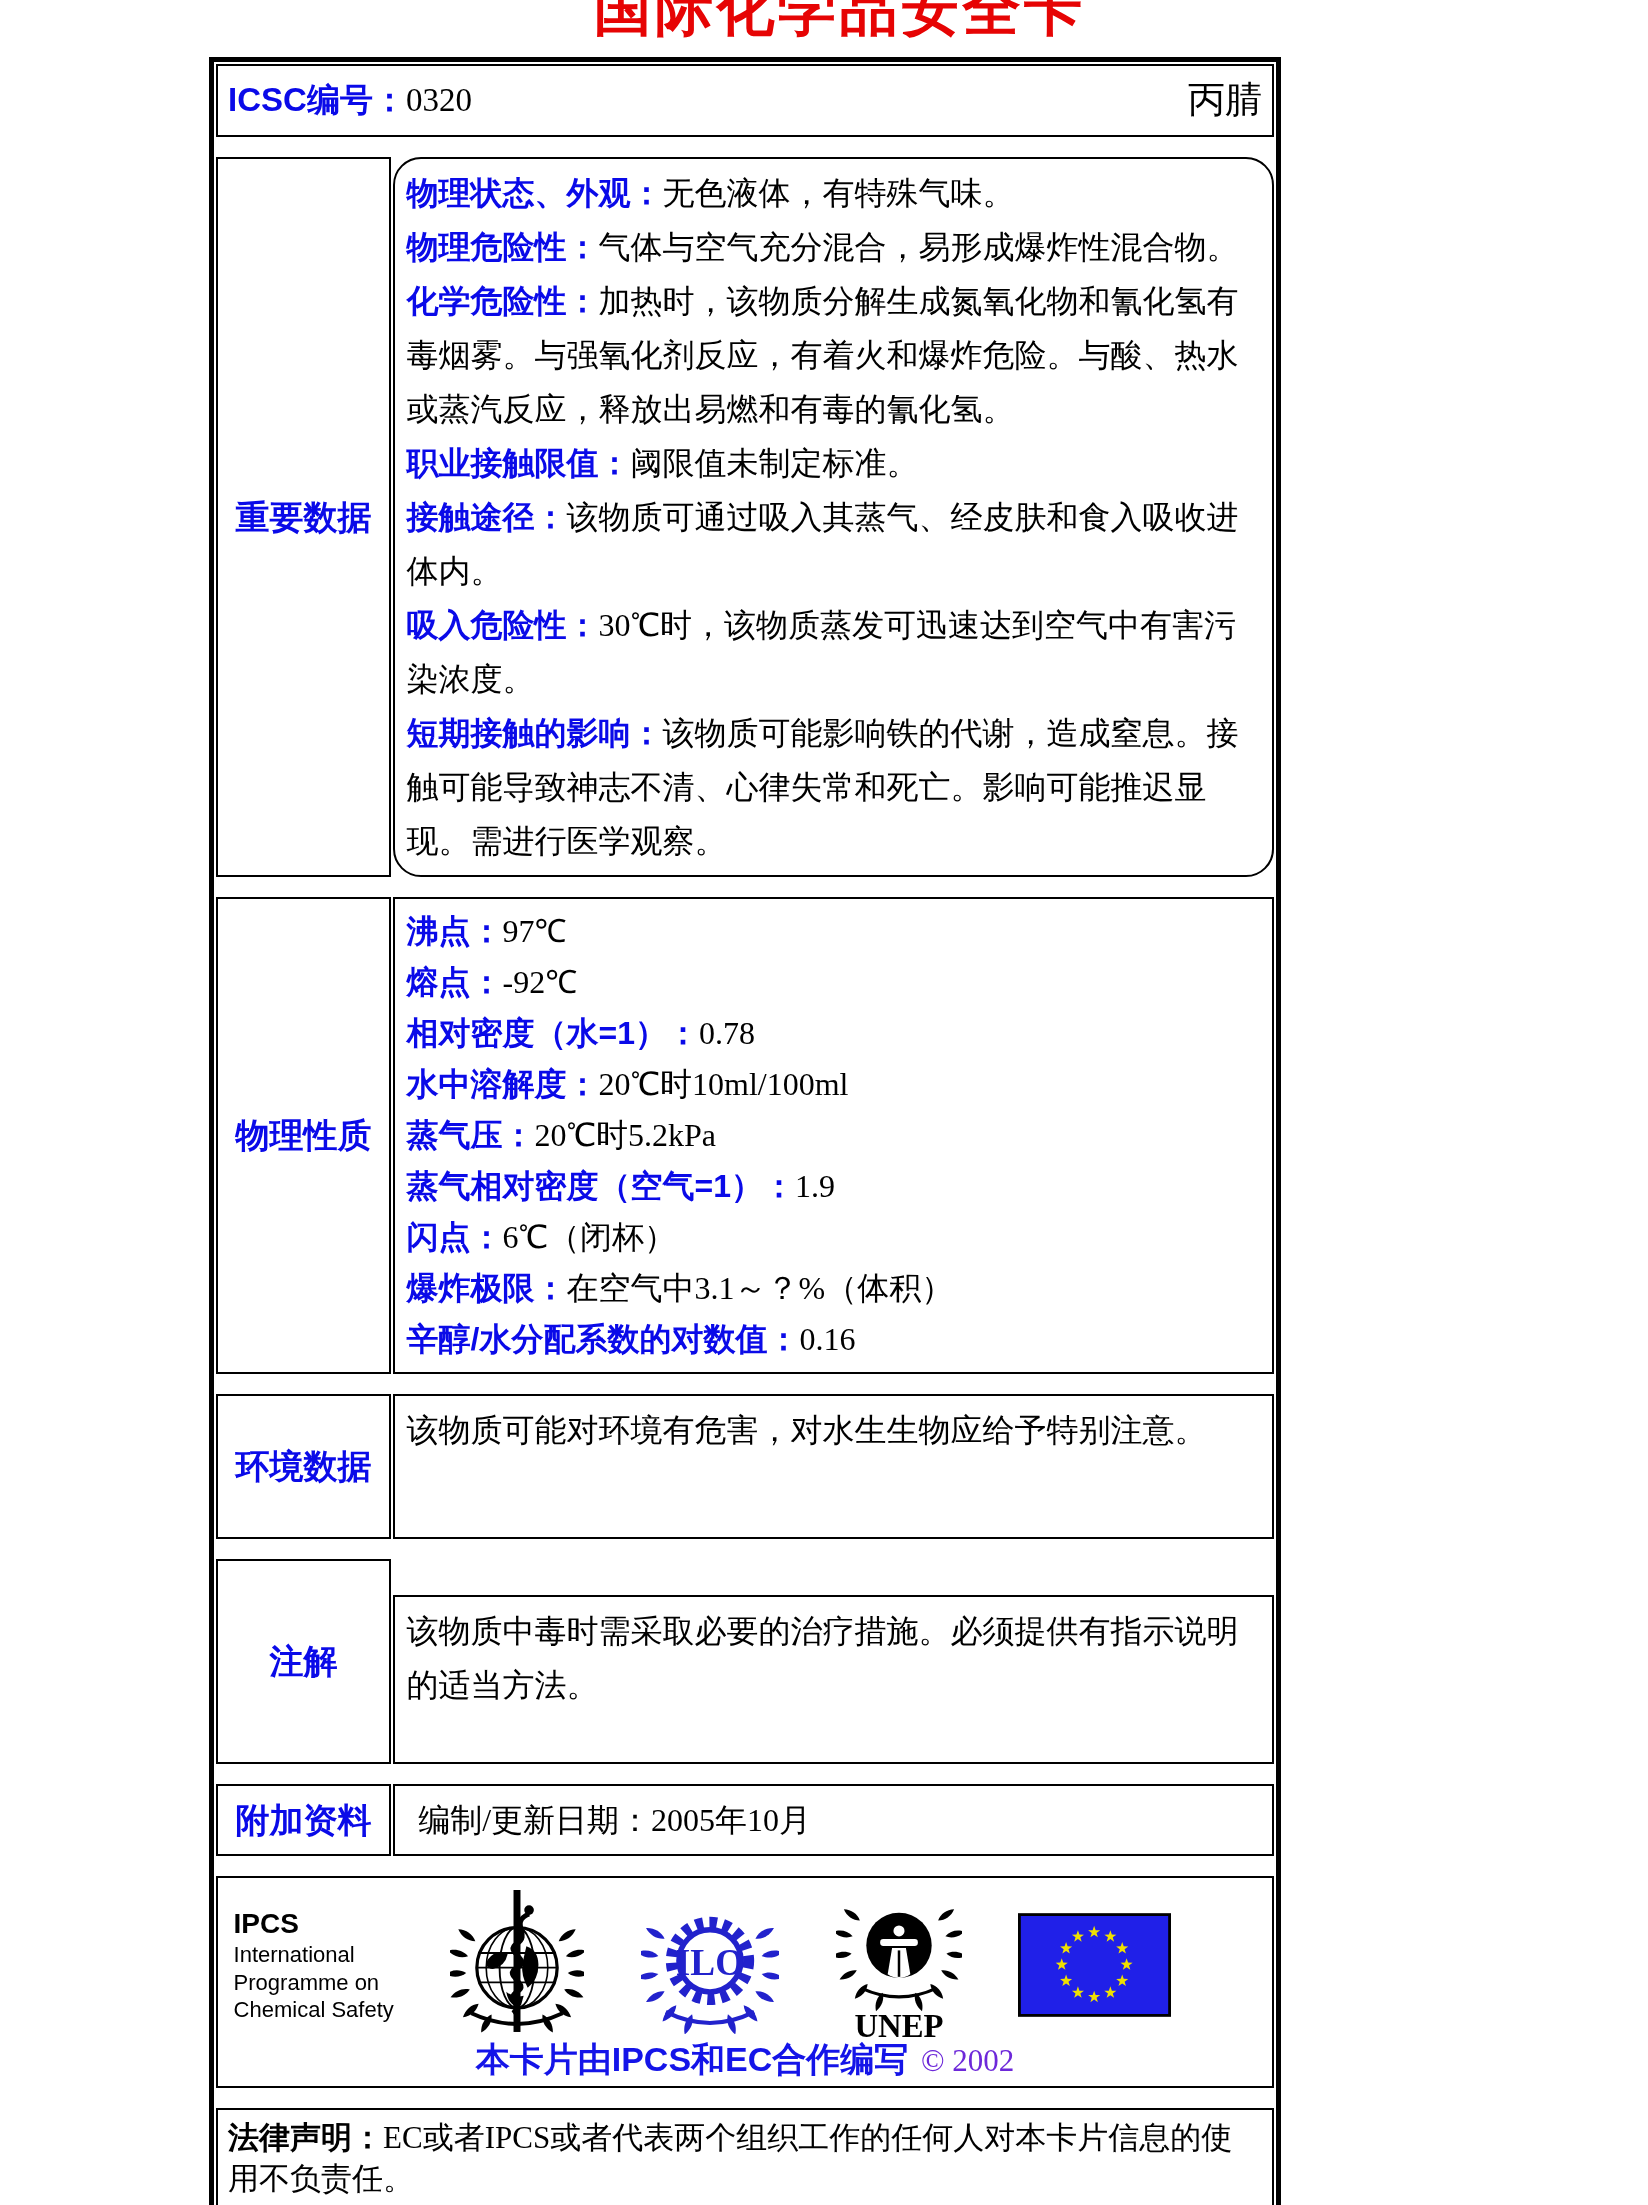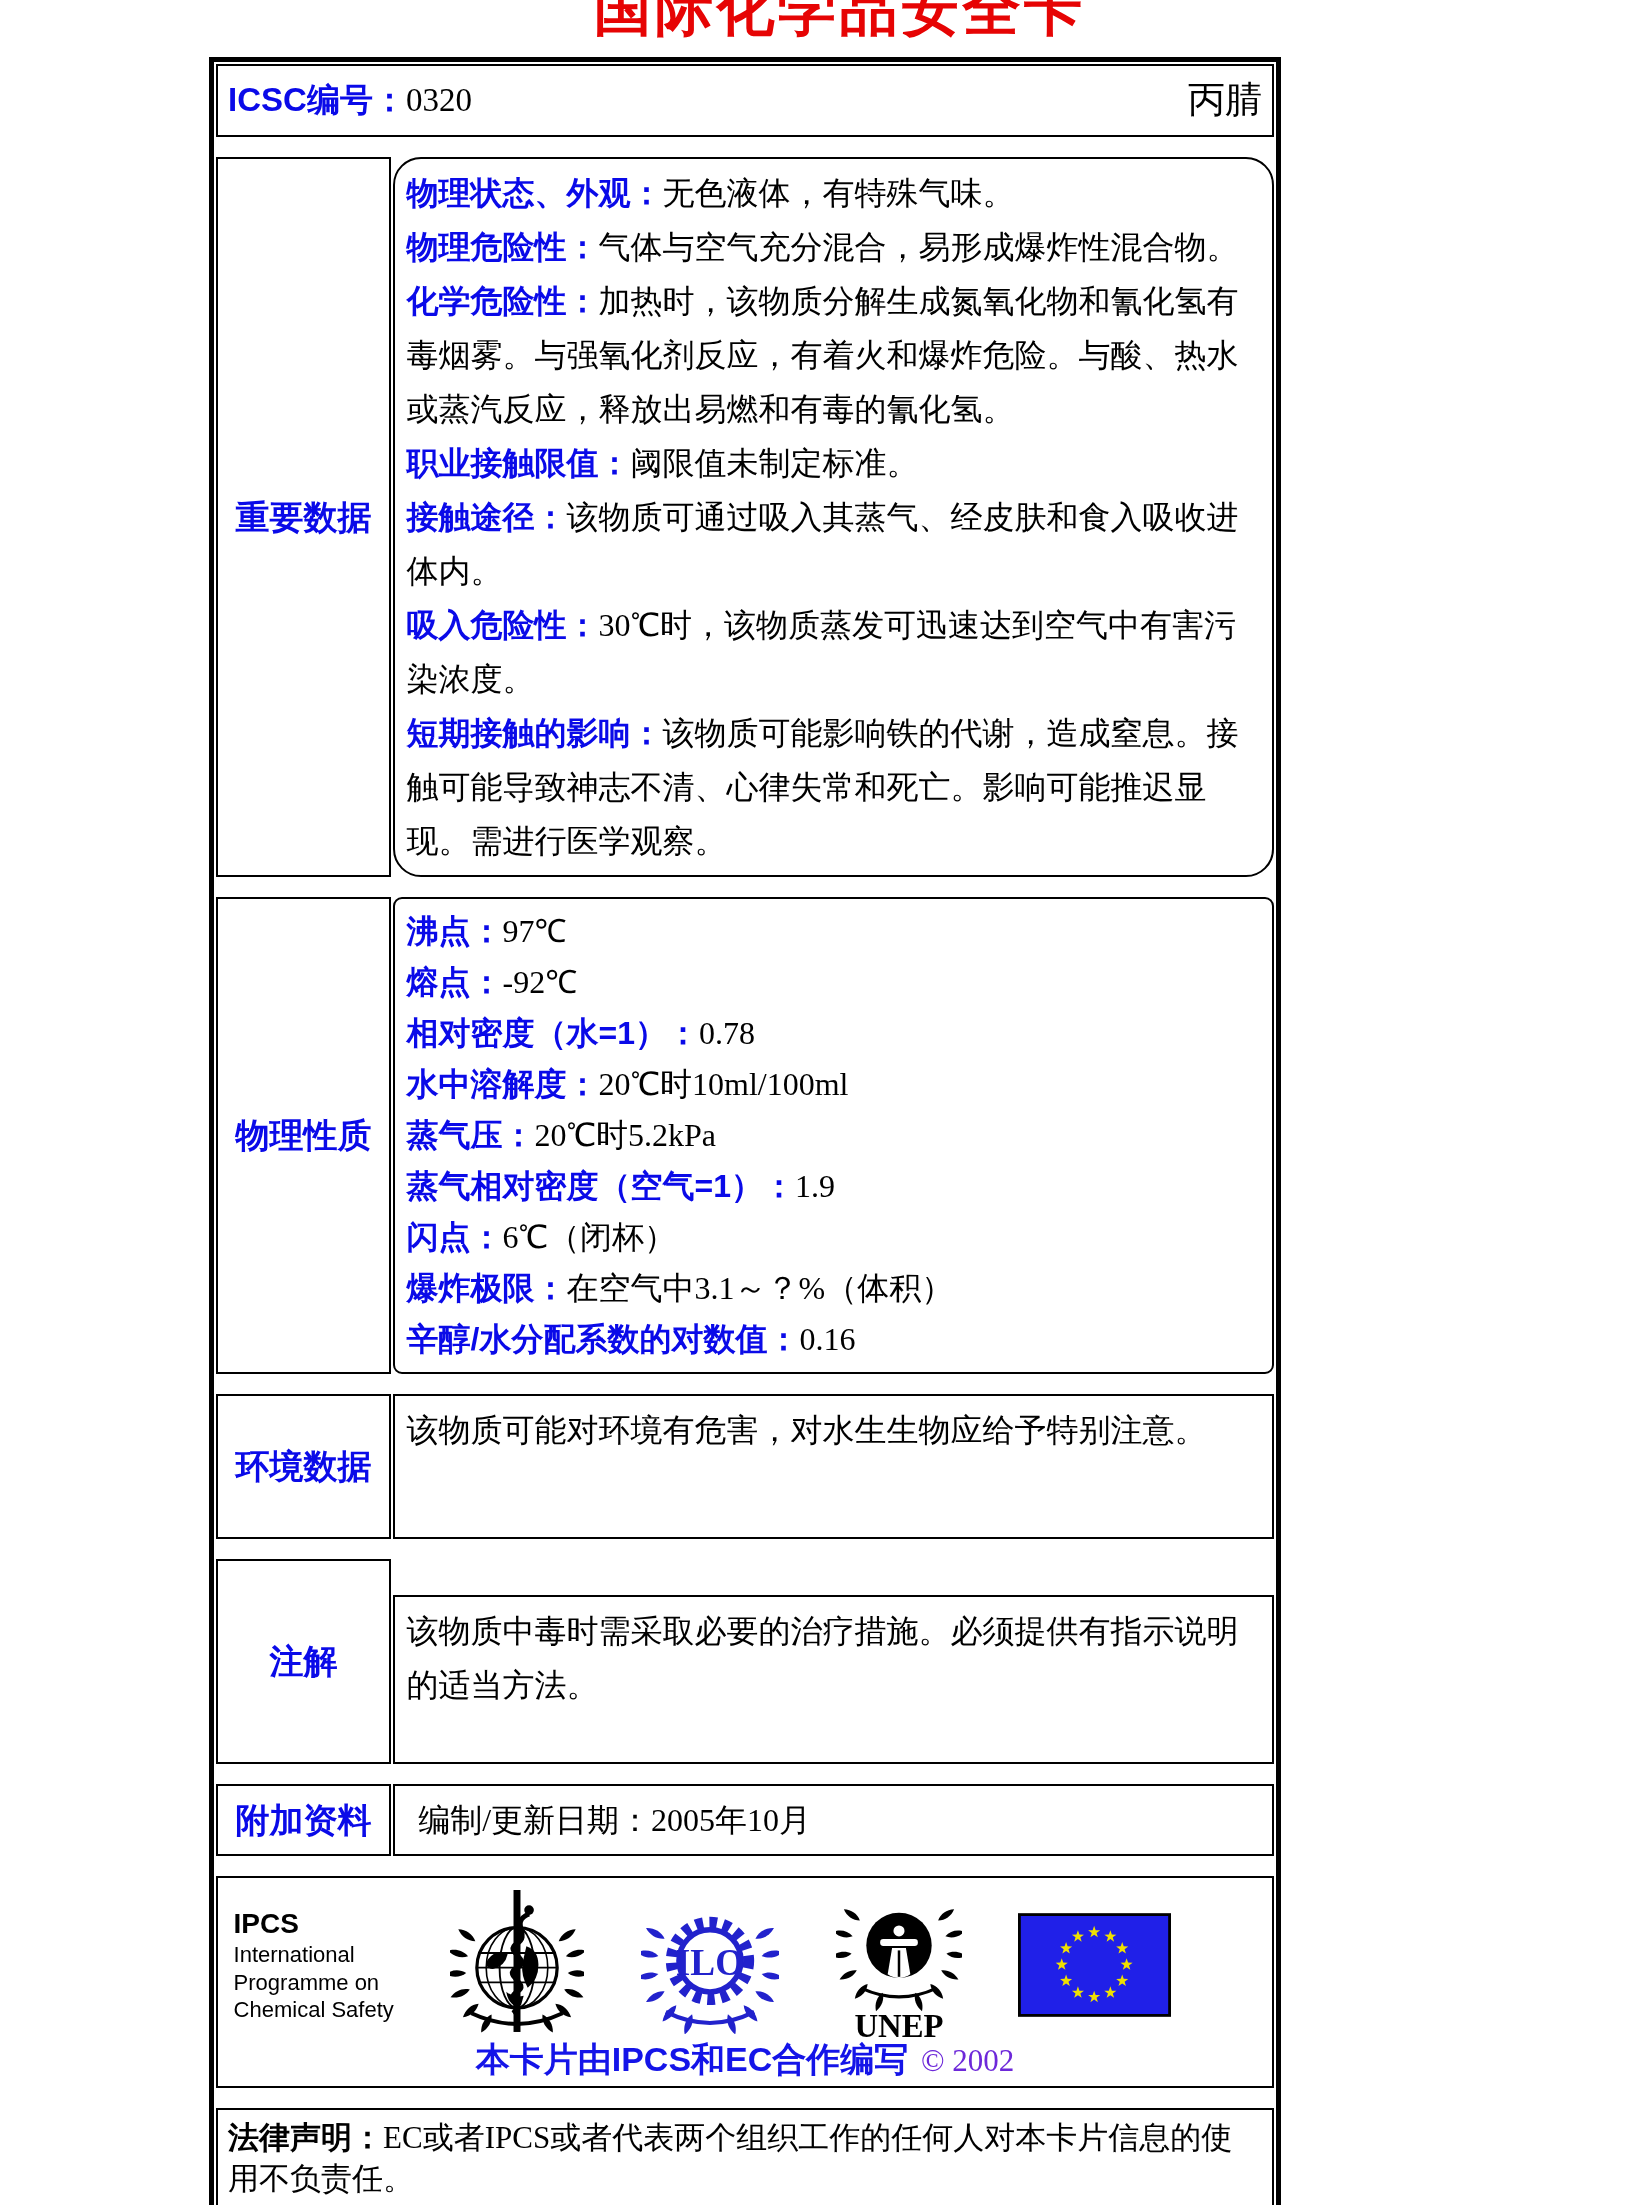--- a/index.html
+++ b/index.html
@@ -29,21 +29,21 @@
     color:#0a0ae8; font-family:"Liberation Sans", sans-serif; font-weight:bold;
   }
   .chem-name { font-size:37px; }
   .label-cell {
     flex:0 0 175px; display:flex; align-items:center; justify-content:center;
     text-align:center; color:#0a0ae8;
     font-family:"Liberation Sans", sans-serif; font-weight:bold; font-size:34px;
     line-height:1.3; padding:10px;
   }
   .content-cell { flex:1; padding:7px 11.3px; font-size:32px; line-height:54px; }
-  .content-cell.tight { line-height:51px;border-radius:9px; }
+  .content-cell.tight { line-height:51px; }
   .full-cell { flex:1; }
   .min-imp  { min-height:604px;border-radius:28px; }
   .min-phys { min-height:459px; }
   .min-env  { min-height:145px; }
   .min-note { min-height:169px;margin-top:36px; }
   .min-add  { min-height:64px; display:flex; align-items:center;padding-left:23px; }
   .logos-cell { flex:1; min-height:182px; padding:7px 15.5px 2.8px 15.5px; }
   .logos-line {
     display:flex; align-items:center; justify-content:space-between;
     padding-right:85px;

